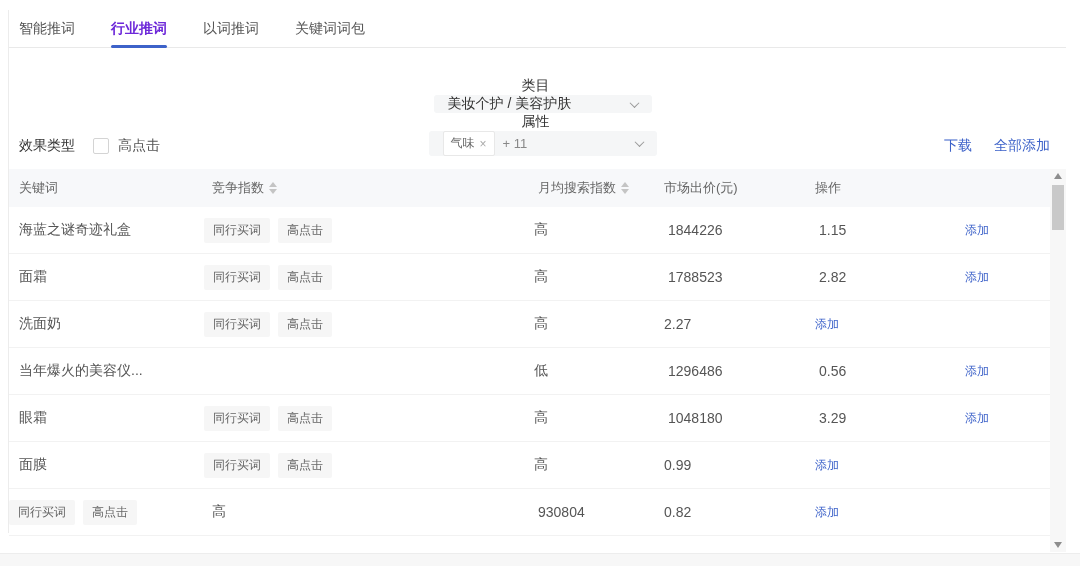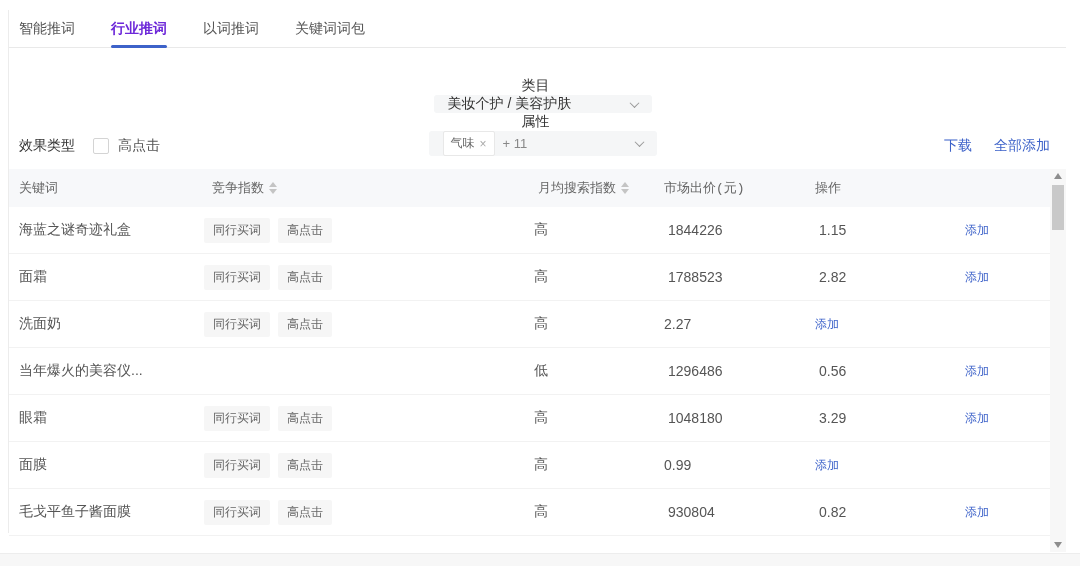--- a/index.html
+++ b/index.html
@@ -117,21 +117,20 @@
   .thead, .row {
     display: grid;
     grid-template-columns: 195px 322px 130px 155px 150px 1fr;
     align-items: center;
   }
   .thead {
     background: #f7f8fa;
     height: 38px;
     font-size: 13px;
     color: #666;
-    font-family: Liberation Mono, monospace;
   }
   .th { display: flex; align-items: center; }
   .c1 { padding-left: 10px; }
   .c3 { padding-left: 8px; }
   .c4 { padding-left: 12px; }
   .c5 { padding-left: 8px; }
   .c6 { padding-left: 4px; }
   .row {
     height: 47px;
     border-bottom: 1px solid #f2f2f2;
@@ -347,21 +346,20 @@
         <div class="tags c2">
           <span class="tag">同行买词</span>
           <span class="tag">高点击</span>
         </div>
         <div class="c3">高</div>
         <div class="c5">0.99</div>
         <div class="c6"><a class="add-link">添加</a></div>
       </div>
 
       <div class="row">
-        <div class="kw c1">毛戈平鱼子酱面膜</div>
         <div class="tags c2">
           <span class="tag">同行买词</span>
           <span class="tag">高点击</span>
         </div>
         <div class="c3">高</div>
         <div class="c4">930804</div>
         <div class="c5">0.82</div>
         <div class="c6"><a class="add-link">添加</a></div>
       </div>
 

